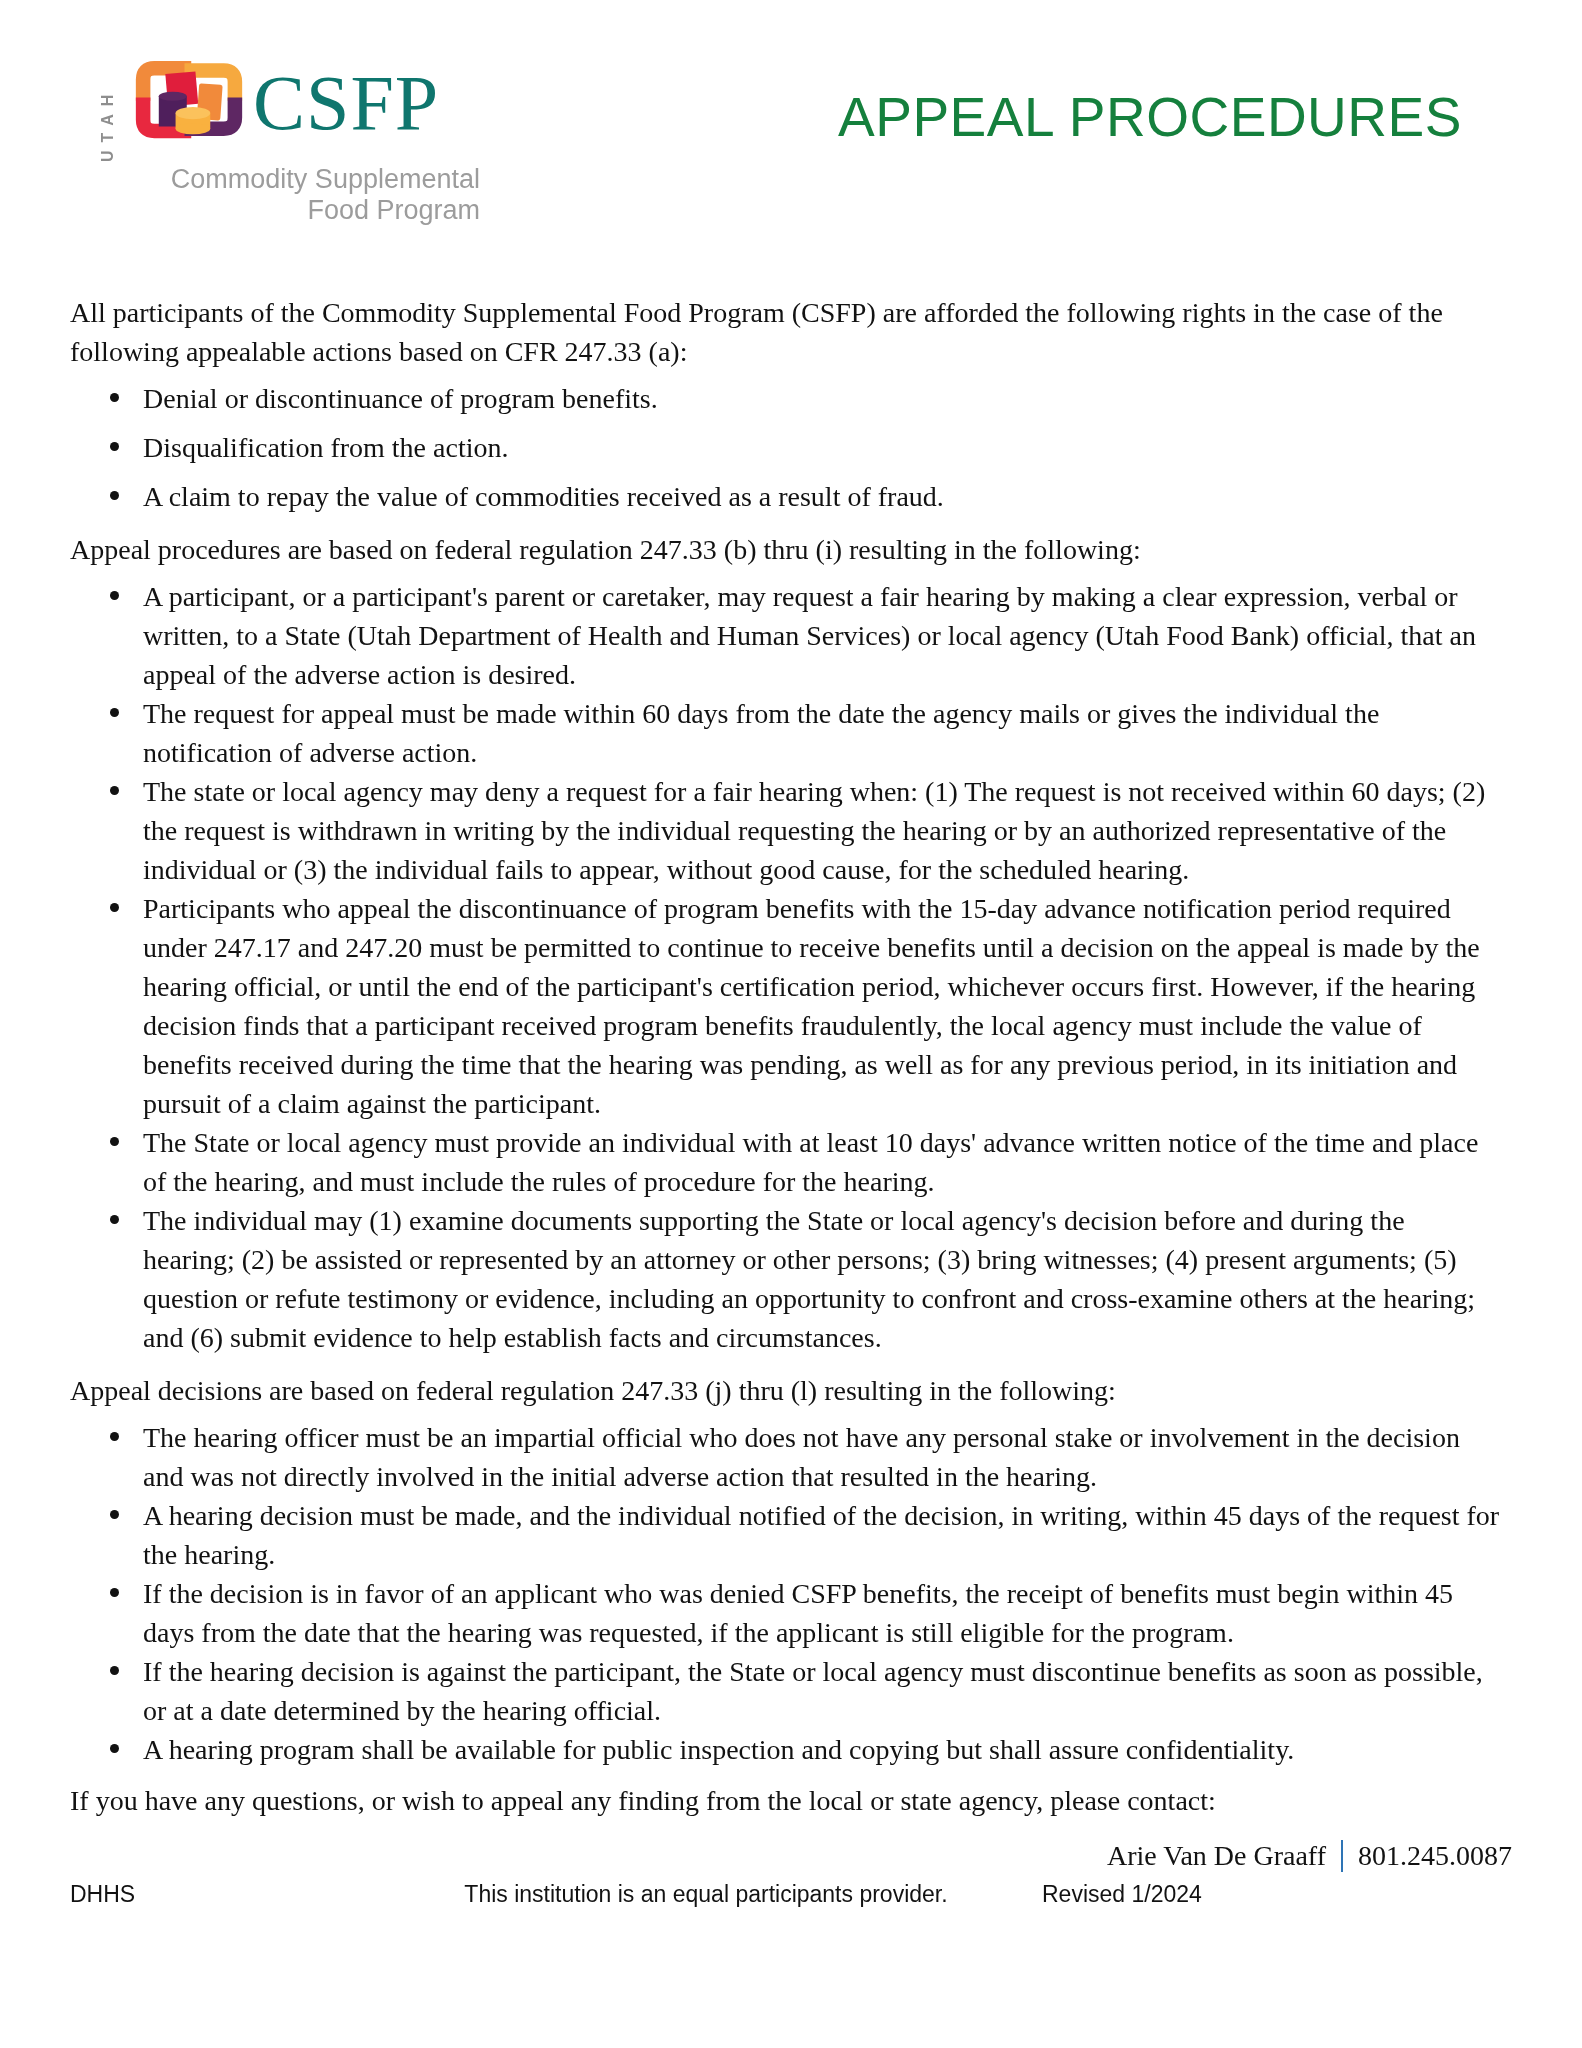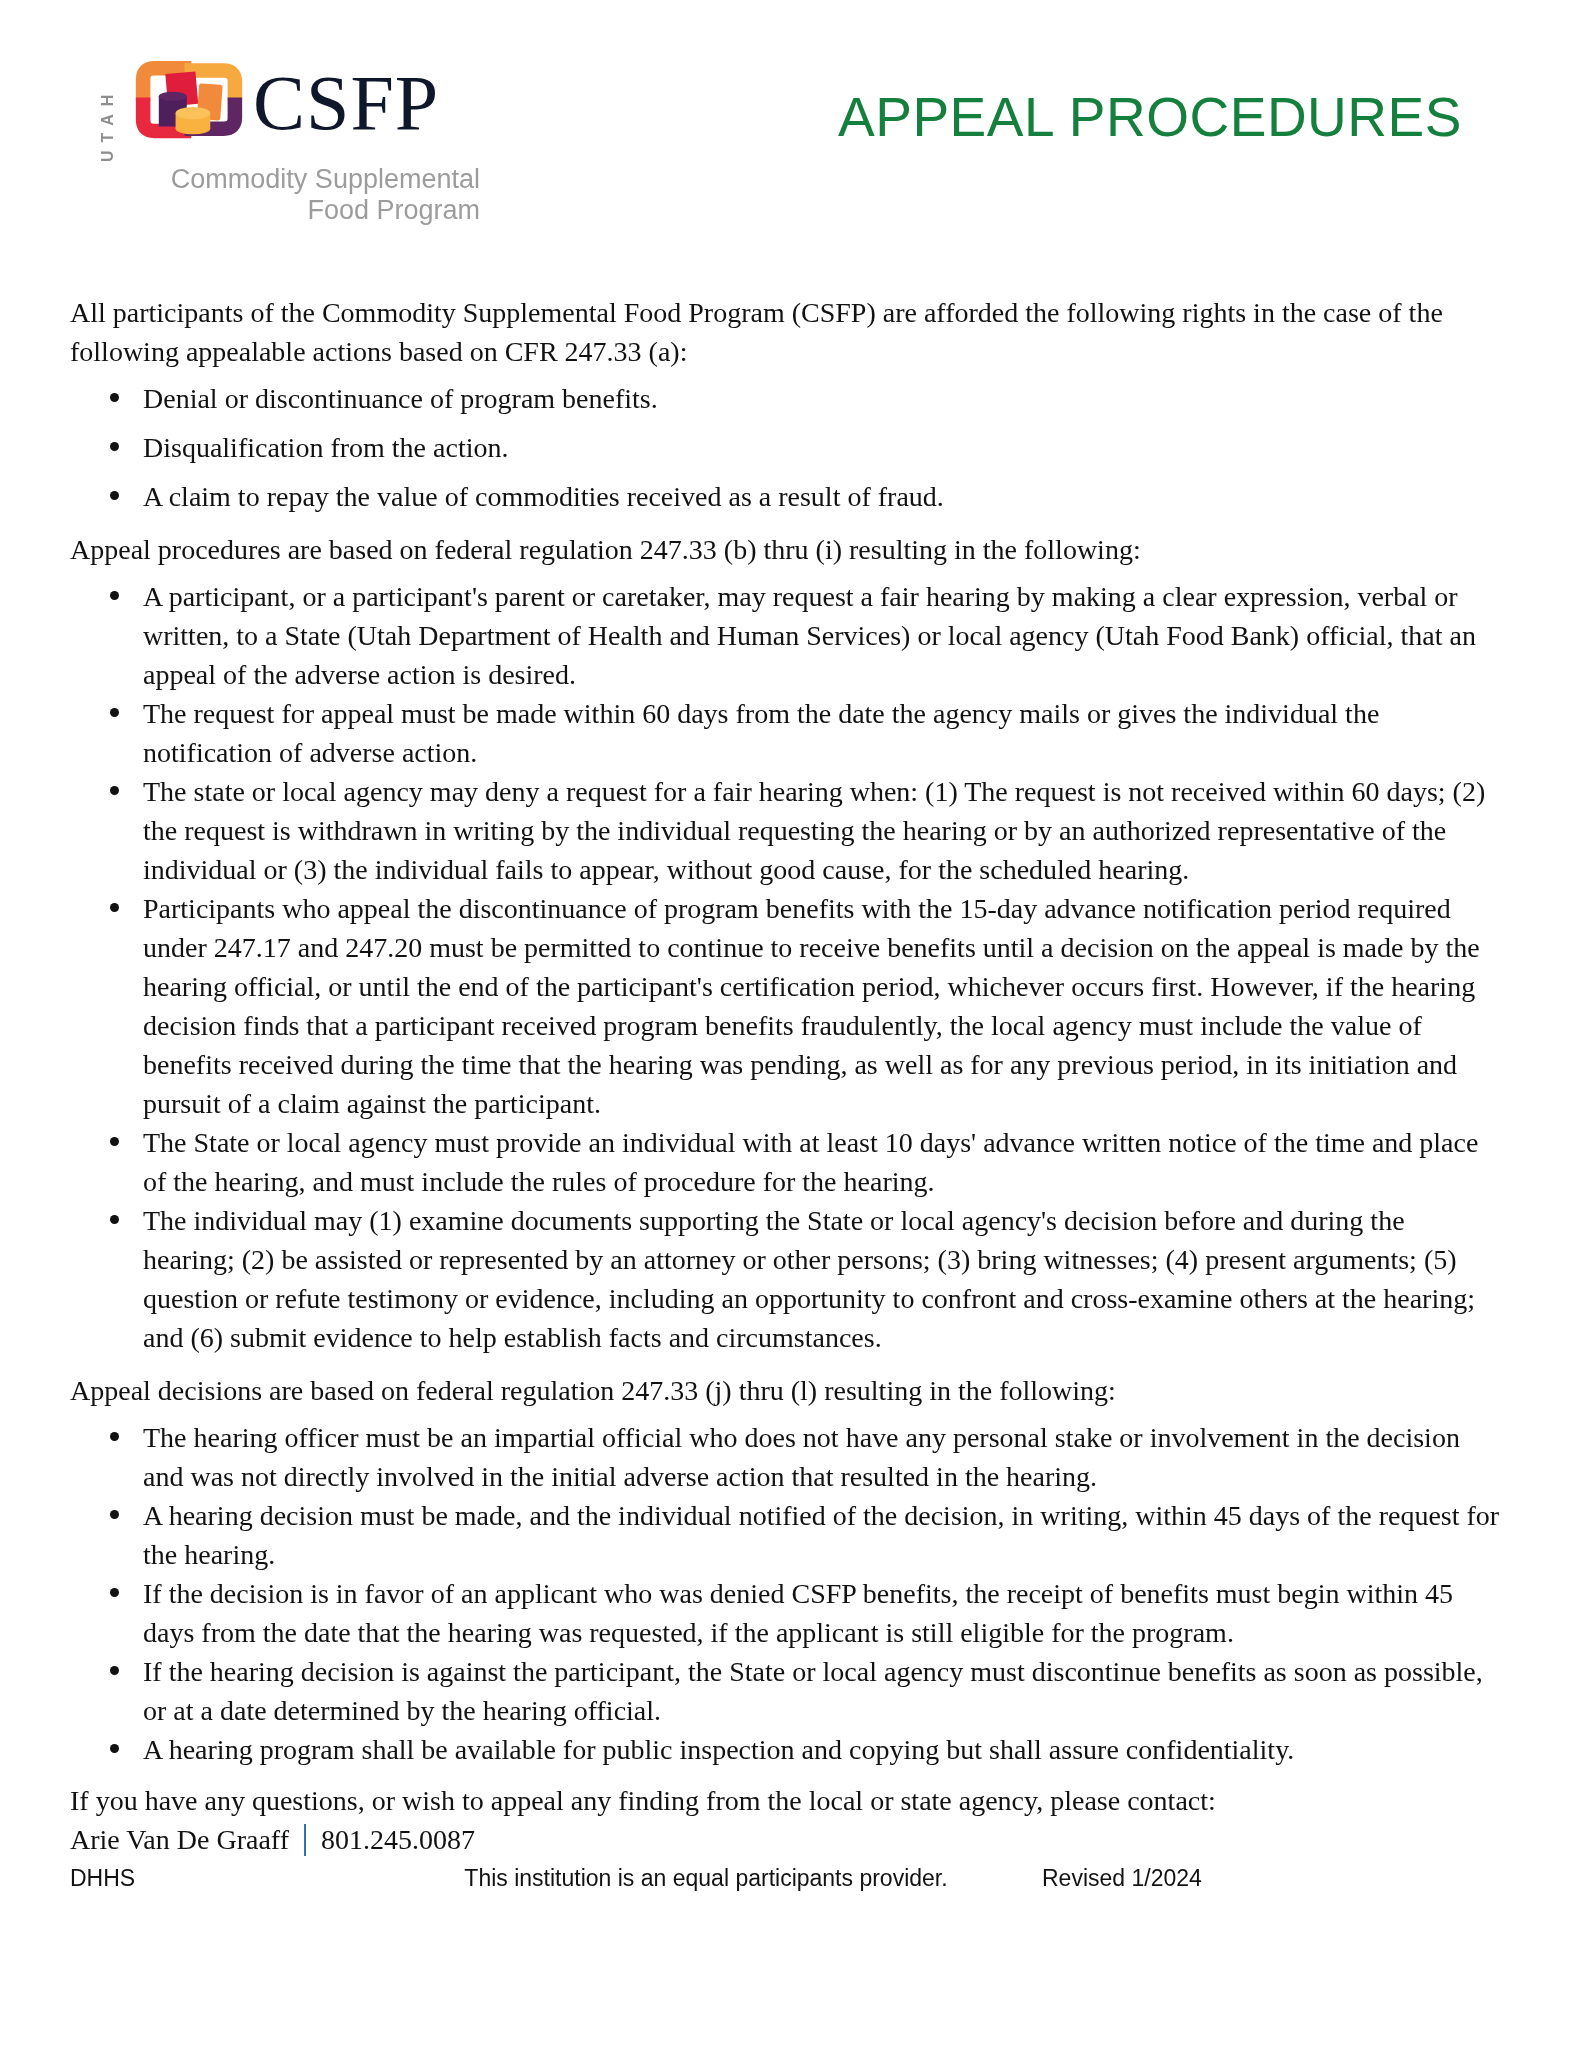--- a/index.html
+++ b/index.html
@@ -20,21 +20,21 @@
   .utah-vertical {
     writing-mode:vertical-rl; transform:rotate(180deg);
     font-family:"Liberation Sans", sans-serif;
     font-size:16px; font-weight:bold; letter-spacing:8px;
     color:#8e8e8e; margin-top:10px; height:100px;
   }
   .logo-icon { margin:4px 8px 0 6px; }
   .csfp-text {
     font-family:"Liberation Serif", serif;
     font-size:78px; line-height:1; letter-spacing:1px;
-    color:#0f172a; margin-top:12px;
+    color:#0f766e; margin-top:12px;
   }
   .logo-sub {
     font-family:"Liberation Sans", sans-serif;
     color:#9c9c9c; font-size:27px; line-height:31px;
     text-align:right; width:392px; margin-top:2px;
   }
   .doc-title {
     position:absolute; left:730px; top:98px; width:700px;
     text-align:center;
     font-family:"Liberation Sans", sans-serif;
@@ -50,21 +50,21 @@
   ul { list-style:none; margin:8px 10px 8px 0; padding:0 0 0 73px; }
   li { position:relative; }
   li::before {
     content:""; position:absolute; left:-33px; top:14px;
     width:9px; height:9px; border-radius:50%; background:#121212;
   }
   ul.spaced li { margin-bottom:10px; }
   ul.spaced li:last-child { margin-bottom:0; }
 
   
-  .contact-line { text-align:left; margin-top:0; }
+  .contact-line { text-align:right; margin-top:16px; }
   .v-divider {
     display:inline-block; width:2px; height:32px;
     background:#2E74B5; margin:0 15px; vertical-align:-7px;
   }
   .footer-row {
     display:grid; grid-template-columns:300px 1fr 470px;
     align-items:baseline; margin-top:4px;
     font-family:"Liberation Sans", sans-serif; font-size:23px; line-height:30px;
   }
   .footer-row .c { text-align:center; }

